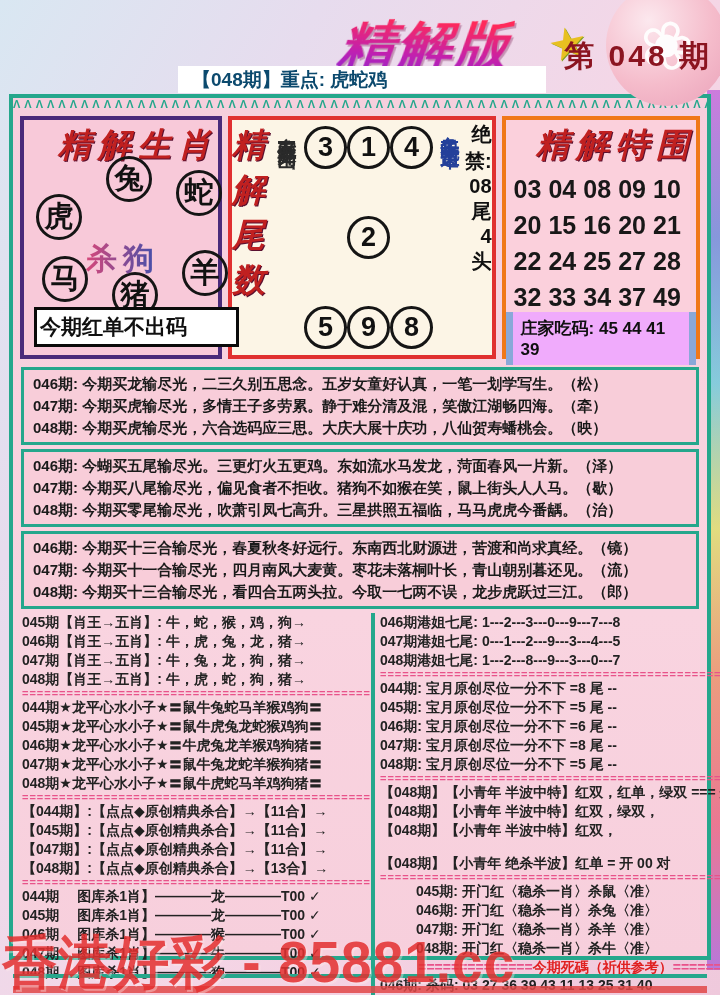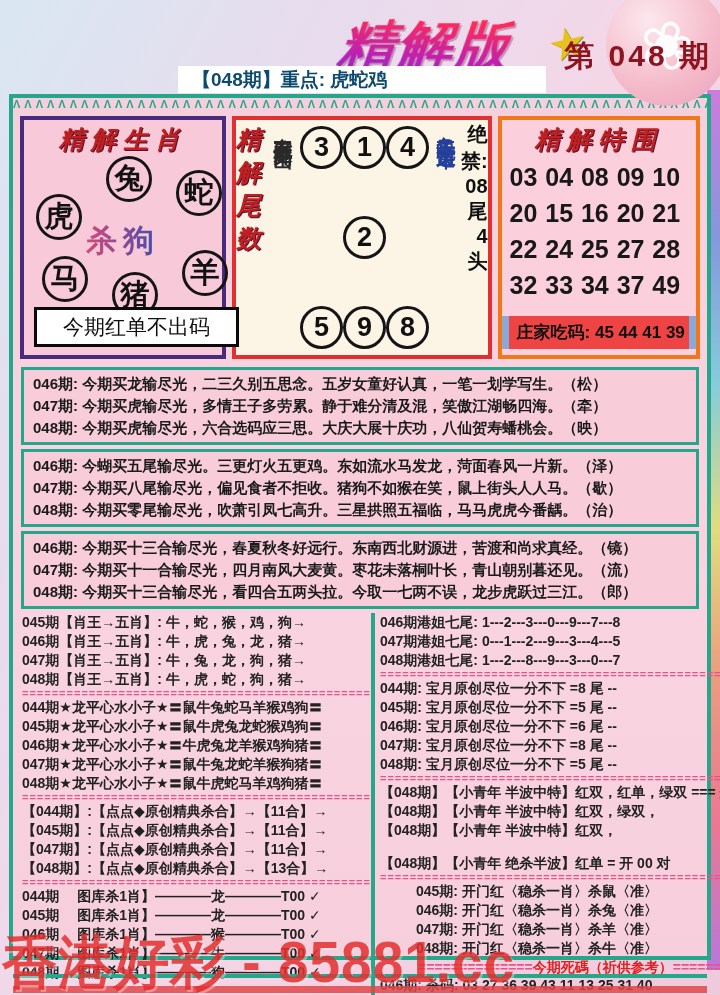--- a/index.html
+++ b/index.html
@@ -28,52 +28,52 @@
     font-size:19px; font-weight:bold; color:#0c4a6e; line-height:27px; padding-left:14px; }
 
   
   .board { position:absolute; left:9px; top:94px; width:702px; height:866px; border:4px solid #25a78c;
     background:linear-gradient(180deg,#f6cfdd 0%,#f9d4e0 60%,#f7cfdc 100%); z-index:1; }
   .zigzag { height:13px; overflow:hidden; color:#25a78c; font-size:11px; font-weight:bold;
     letter-spacing:4px; line-height:12px; white-space:nowrap; }
   .zigzag::before { content:"ΛΛΛΛΛΛΛΛΛΛΛΛΛΛΛΛΛΛΛΛΛΛΛΛΛΛΛΛΛΛΛΛΛΛΛΛΛΛΛΛΛΛΛΛΛΛΛΛΛΛΛΛΛΛΛΛΛΛΛΛΛΛΛΛΛΛΛΛΛΛ"; }
 
   .top-boxes { display:flex; gap:6px; padding:5px 7px 4px; height:252px; }
-  .box-title { text-align:center; font-size:25px; font-weight:bold; font-style:italic; color:#c02020;
+  .box-title { text-align:right; font-size:33px; font-weight:bold; font-style:italic; color:#c02020;
     letter-spacing:7px; text-shadow:1px 1px 0 #5a1030; padding-top:3px; }
 
   .box-zodiac { width:233px; border:4px solid #4a2a7a; background:#f8c9d9; position:relative; }
   .zfield { position:absolute; left:0; top:34px; width:100%; height:160px; }
   .circ { position:absolute; width:46px; height:46px; border:3px solid #151515; border-radius:50%;
     display:flex; align-items:center; justify-content:center; font-size:29px; font-weight:bold; color:#111; }
   .z1{ left:12px; top:40px; } .z2{ left:82px; top:2px; } .z3{ left:152px; top:16px; }
   .z4{ left:18px; top:102px; } .z5{ left:88px; top:118px; } .z6{ left:158px; top:96px; }
-  .kill-label { position:absolute; left:62px; top:66px; font-size:31px; font-weight:bold; letter-spacing:6px;
+  .kill-label { position:absolute; left:62px; top:84px; font-size:31px; font-weight:bold; letter-spacing:6px;
     background:linear-gradient(90deg,#d6487a,#3a4fae); -webkit-background-clip:text; background-clip:text;
     color:transparent; }
   .zodiac-note { position:absolute; left:10px; bottom:8px; width:205px; border:3px solid #0a0a0a;
-    background:#ffffff; text-align:center; font-size:21px; font-weight:normal; color:#101010; padding:3px 3px; }
+    background:#ffffff; font-size:21px; font-weight:bold; color:#101010; padding:3px 3px; }
 
   .box-tail { flex:1; border:4px solid #e03030; background:#fcf5e6; display:flex; }
   .tail-body { flex:1; display:flex; padding:2px 4px; }
   .v-text { writing-mode:vertical-rl; text-orientation:upright; font-size:19px; font-weight:bold;
     line-height:22px; letter-spacing:2px; }
   .v-left { color:#2a2a2a; } .v-right { color:#24409a; }
   .tail-circles { flex:1; display:flex; flex-direction:column; justify-content:space-between; padding:4px 2px; }
   .tc-row { display:flex; justify-content:space-between; padding:0 4px; }
   .tc-mid { justify-content:center; }
   .circ-s { width:43px; height:43px; border:3px solid #151515; border-radius:50%; display:flex;
     align-items:center; justify-content:center; font-size:27px; font-weight:bold; color:#111; background:transparent; }
   .ban-note { text-align:right; font-size:20px; font-weight:bold; color:#101010; padding:1px 0 5px; }
 
   .box-special { width:229px; border:4px solid #f07818; background:#fbd0dc; display:flex; flex-direction:column; }
   .special-grid { display:grid; grid-template-columns:repeat(5,1fr); row-gap:7px; padding:7px 8px 0;
     text-align:left; }
   .num-cell { font-size:25px; font-weight:bold; color:#181818; }
-  .banker { margin-top:auto; margin-bottom:6px; background:#ef4444; border-left:7px solid #8aa8d8;
+  .banker { margin-top:auto; margin-bottom:6px; background:#f0abfc; border-left:7px solid #8aa8d8;
     border-right:7px solid #8aa8d8; font-size:17px; font-weight:bold; color:#101010; padding:5px 4px 5px 8px; }
 
   .verse { border:3px solid #25a78c; background:#f8cdd9; margin:4px 8px; padding:3px 9px; }
   .verse-row { font-size:15px; font-weight:bold; color:#1a1a1a; line-height:22px; white-space:nowrap; }
 
   .bottom { display:flex; margin:3px 6px 0; }
   .col-left { width:352px; padding-left:3px; }
   .col-right { flex:1; border-left:4px solid #25a78c; padding-left:5px; }
   .line-item { font-size:14px; font-weight:bold; color:#222; line-height:19px; white-space:nowrap; overflow:hidden; }
   .sep { color:#e8538a; font-size:11px; font-weight:bold; line-height:9px; height:9px; overflow:hidden;

